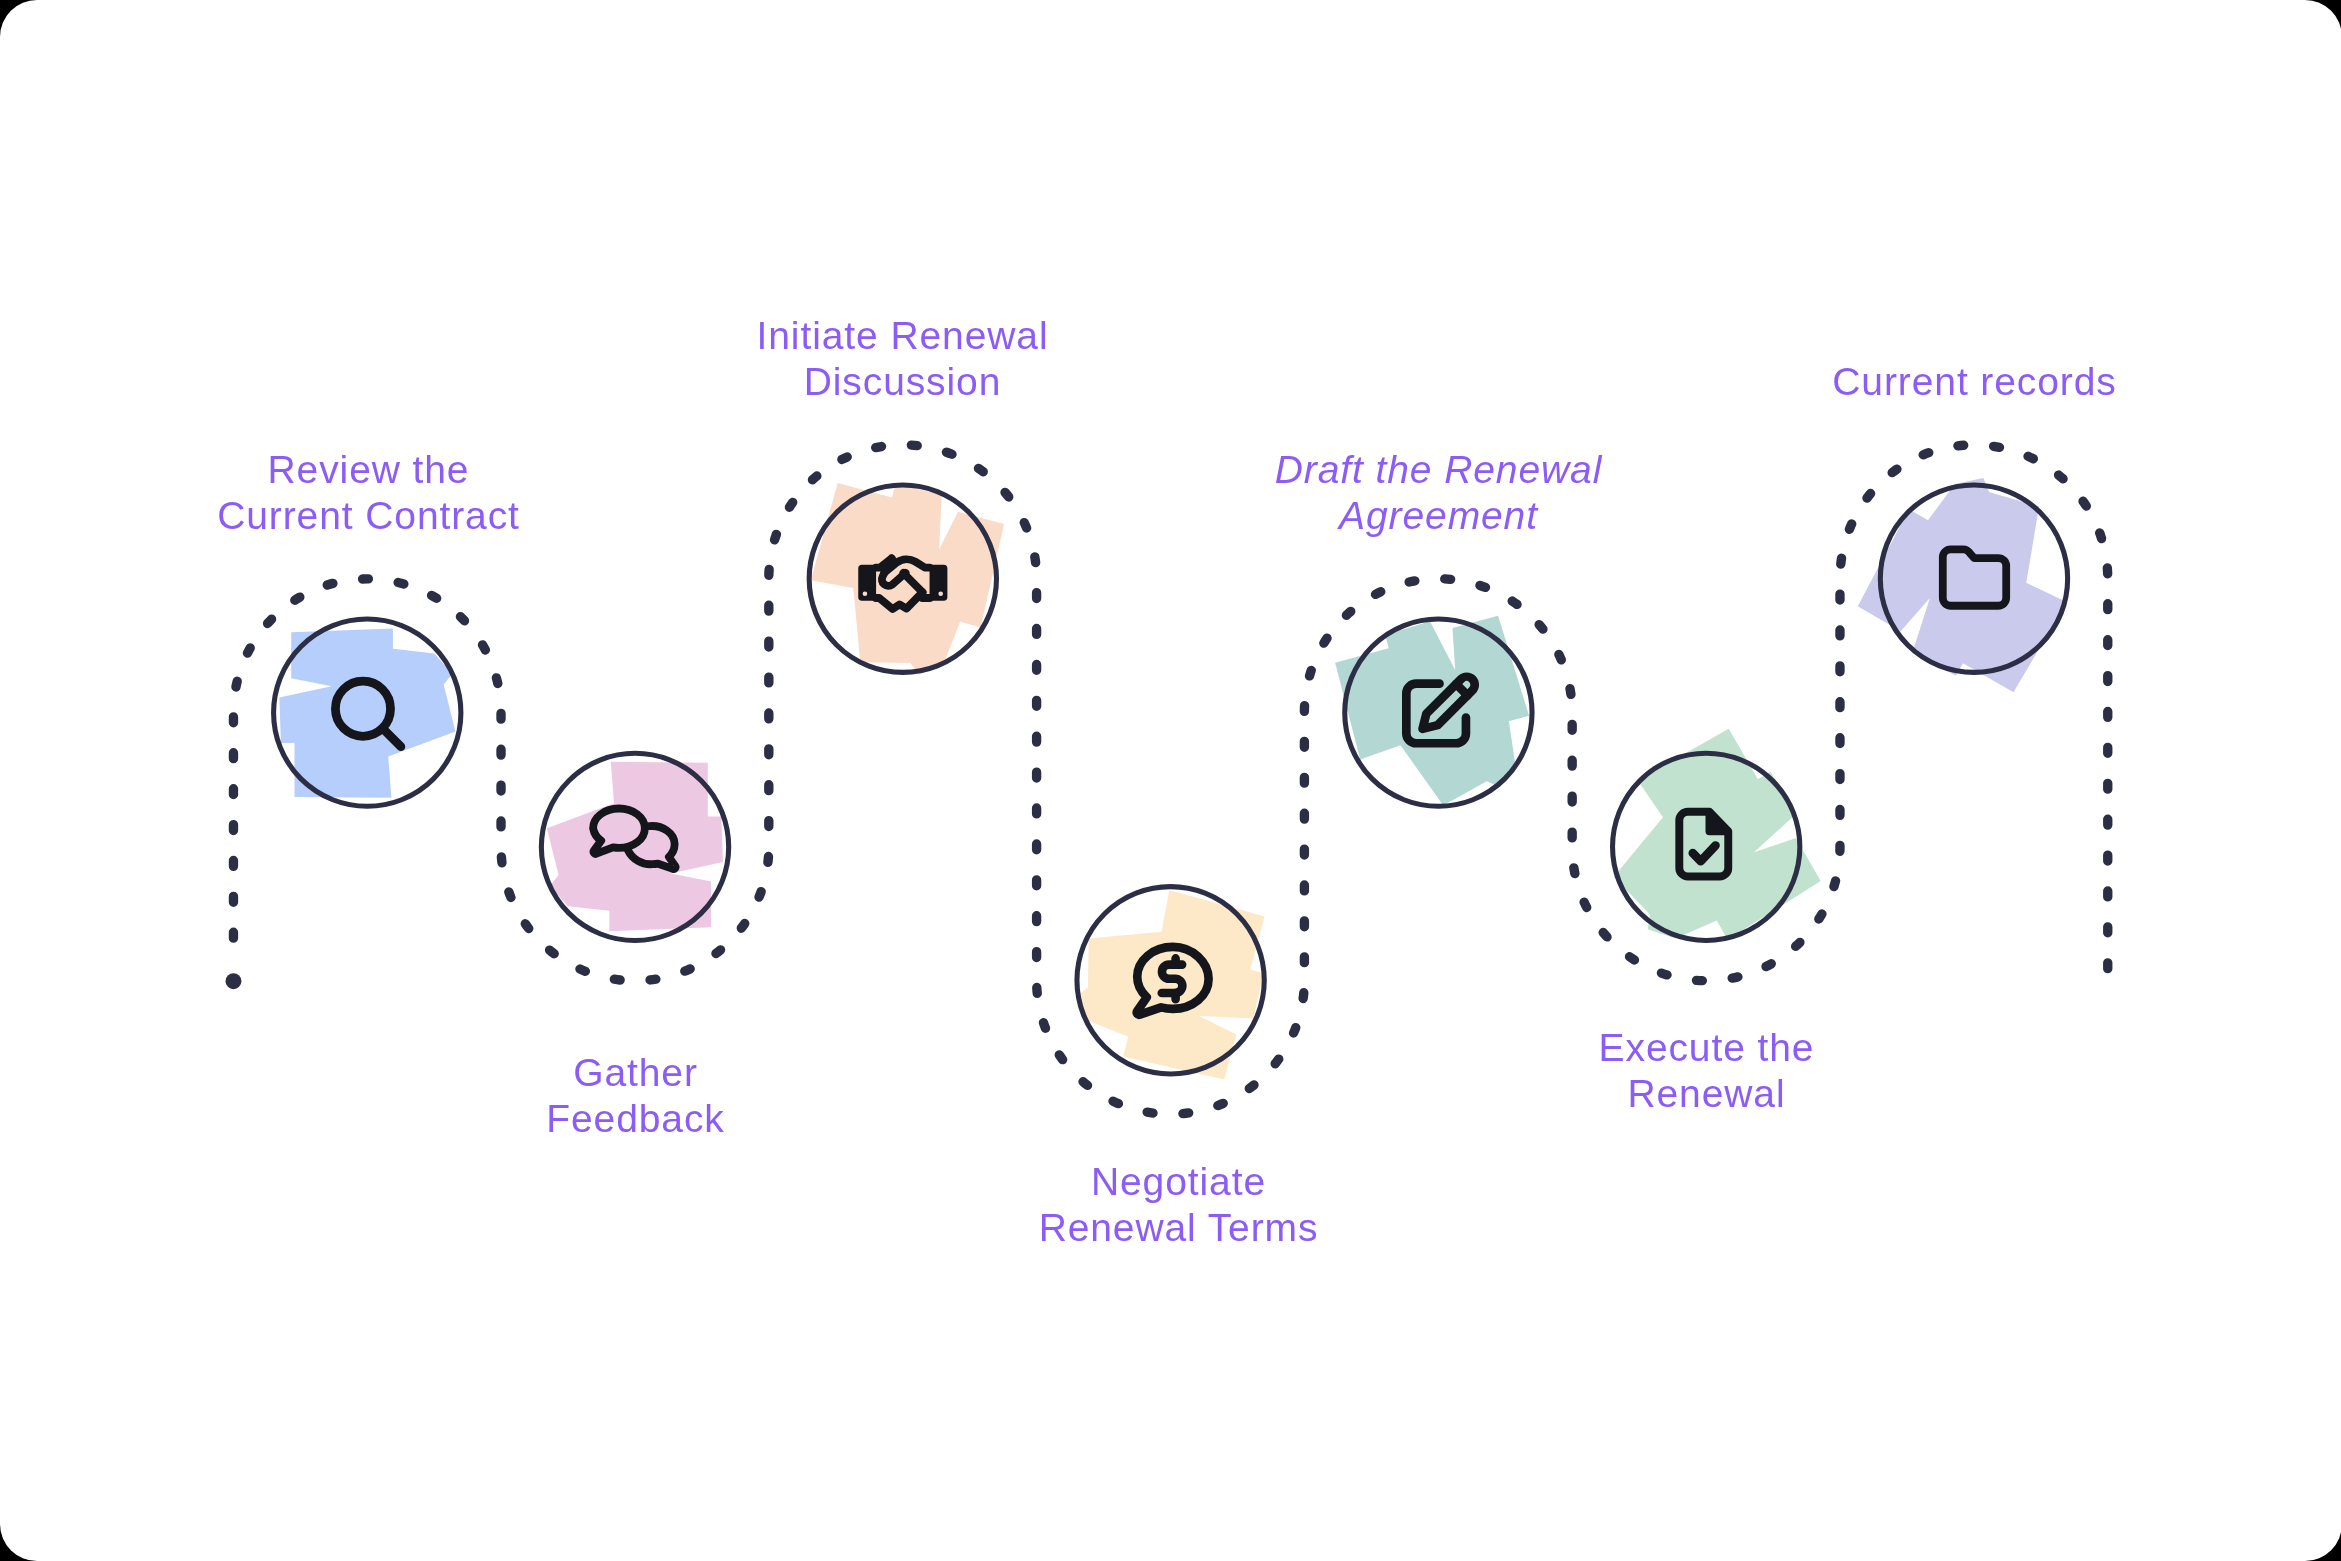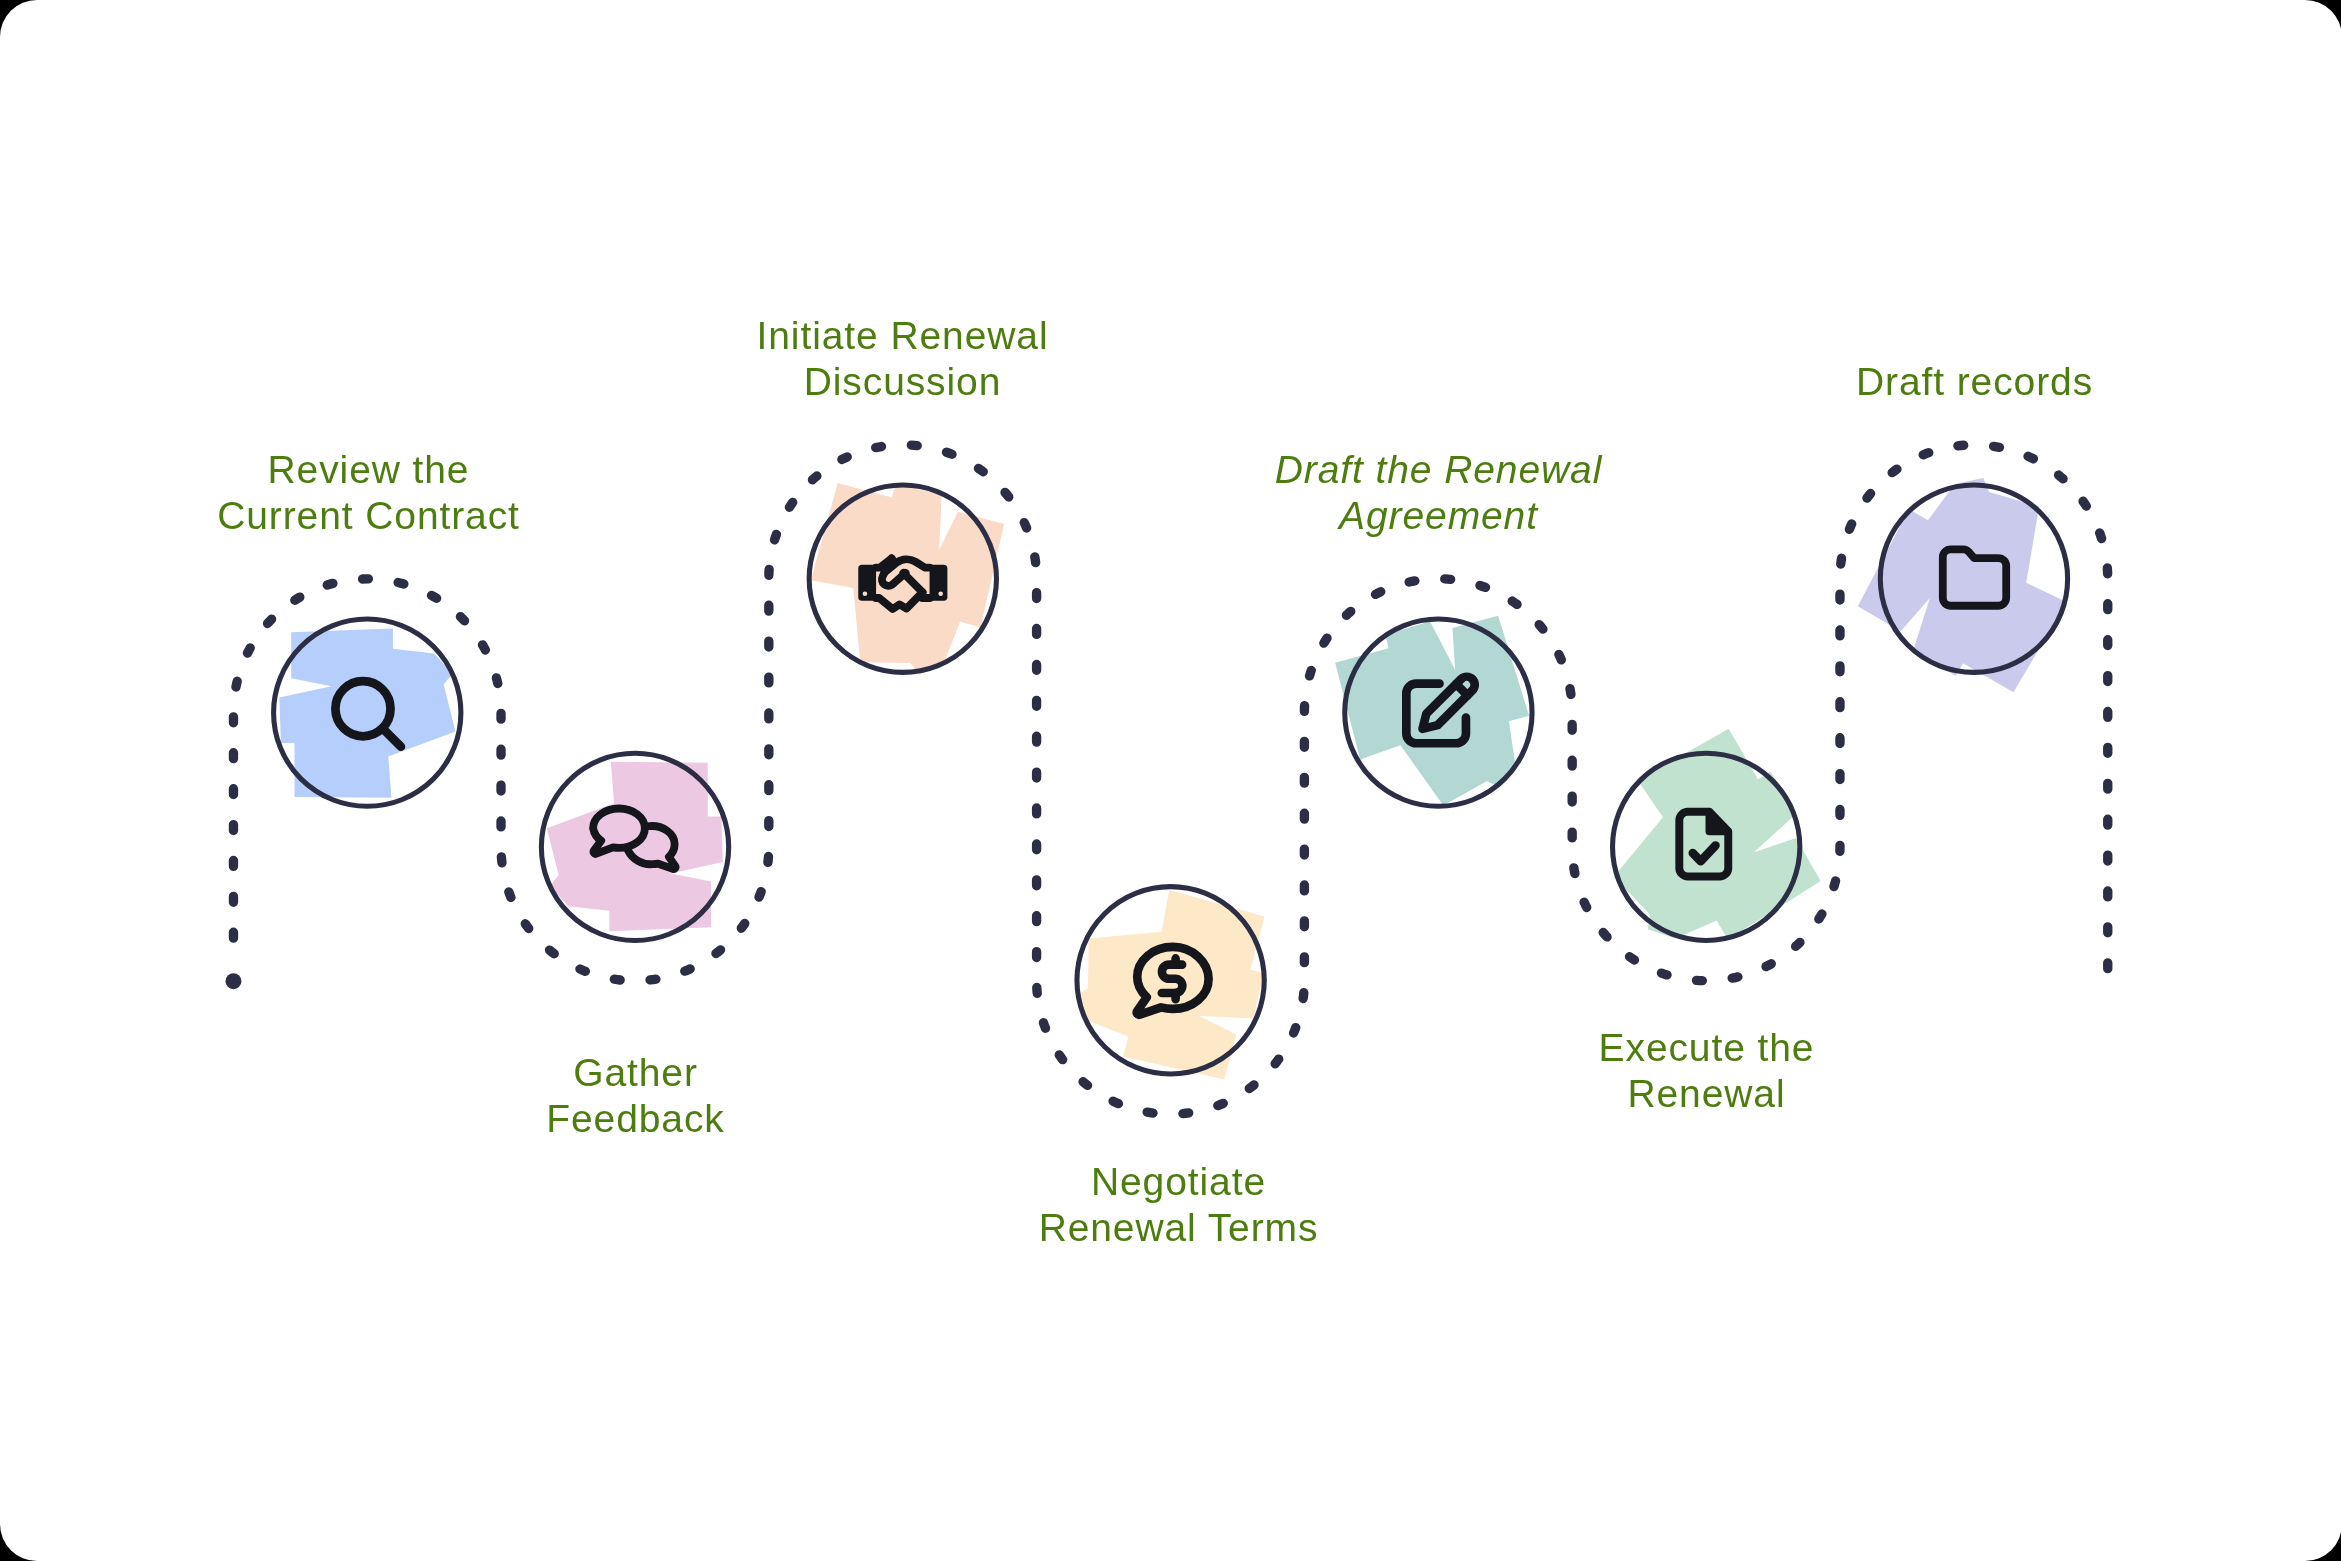--- a/index.html
+++ b/index.html
@@ -1,20 +1,20 @@
 <!DOCTYPE html>
 <html style="font-size:12.5px"><head>
 <meta charset="utf-8">
 <title>Contract Renewal Process</title>
 <style>
   html,body{margin:0;padding:0;background:#000;width:2342px;height:1561px;overflow:hidden;}
   #page{position:relative;width:2342px;height:1561px;background:#fff;border-radius:37px;overflow:hidden;
         font-family:"Liberation Sans",sans-serif;}
   svg.layer{position:absolute;left:0;top:0;width:2342px;height:1561px;display:block;}
-  .step-label{position:absolute;text-align:center;color:#4d7c0f;font-size:39px;line-height:46px;
+  .step-label{position:absolute;text-align:center;color:#8b5cf6;font-size:39px;line-height:46px;
               font-weight:400;white-space:pre-line;letter-spacing:0.9px;}
 </style>
 </head>
 <body>
 
 <div id="page">
   <svg class="layer" id="flow" viewBox="0 0 3000 2000">
       <path d="M 298.79999999999995 1220 L 298.79999999999995 913.1 A 171.4 171.4 0 0 1 641.6 913.1 L 641.6 1085.1 A 171.4 171.4 0 0 0 984.6999999999999 1085.1 L 984.6999999999999 741.5 A 171.4 171.4 0 0 1 1327.8000000000002 741.5 L 1327.8000000000002 1256 A 171.4 171.4 0 0 0 1670.9 1256 L 1670.9 913.1 A 171.4 171.4 0 0 1 2014 913.1 L 2014 1085 A 171.4 171.4 0 0 0 2357.1 1085 L 2357.1 741.5 A 171.4 171.4 0 0 1 2700.2000000000003 741.5 L 2700.2000000000003 1252" fill="none" stroke="#2C2E45" stroke-width="12" stroke-linecap="round" stroke-dasharray="7.5 38.5" stroke-dashoffset="28"></path>
       <circle cx="298.79999999999995" cy="1257.1" r="10.2" fill="#2C2E45"></circle>
       <g>
@@ -90,16 +90,16 @@
       <div class="step-label" style="left: 284px; width: 703px; top: 1025px; margin-top: 25px;">Gather
 Feedback</div>
       <div class="step-label" style="left: 551px; width: 703px; top: 313px;">Initiate Renewal
 Discussion</div>
       <div class="step-label" style="left: 827px; width: 703px; top: 1159px;">Negotiate
 Renewal Terms</div>
       <div class="step-label" style="left: 1087px; width: 703px; top: 447px; font-style: italic;">Draft the Renewal
 Agreement</div>
       <div class="step-label" style="left: 1355px; width: 703px; top: 1025px; text-align: center;">Execute the
 Renewal</div>
-      <div class="step-label" style="left: 1623px; width: 703px; top: 359px;">Draft records</div>
+      <div class="step-label" style="left: 1623px; width: 703px; top: 359px;">Current records</div>
     </div>
 </div>
 
 
 </body></html>

